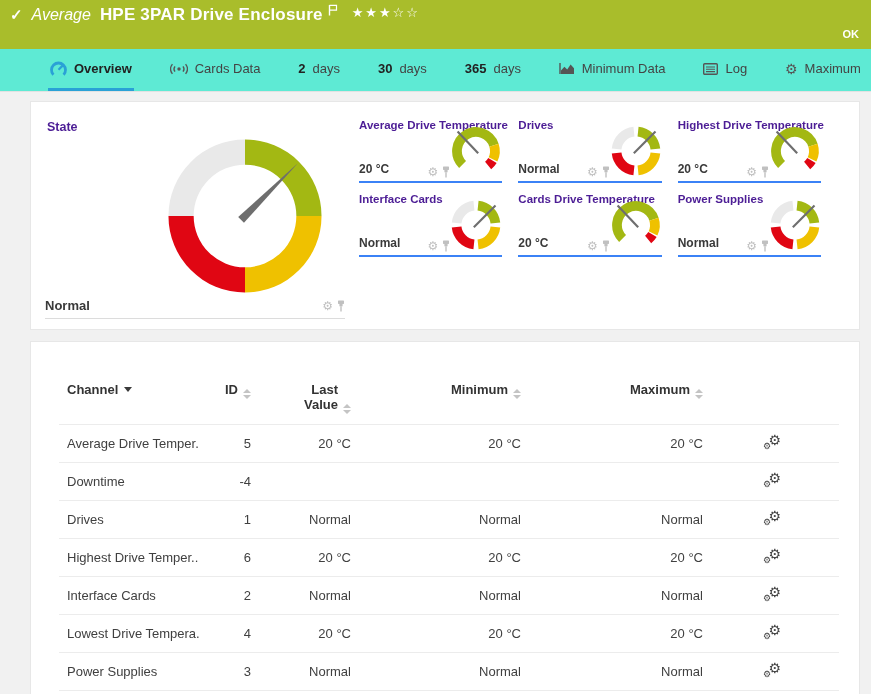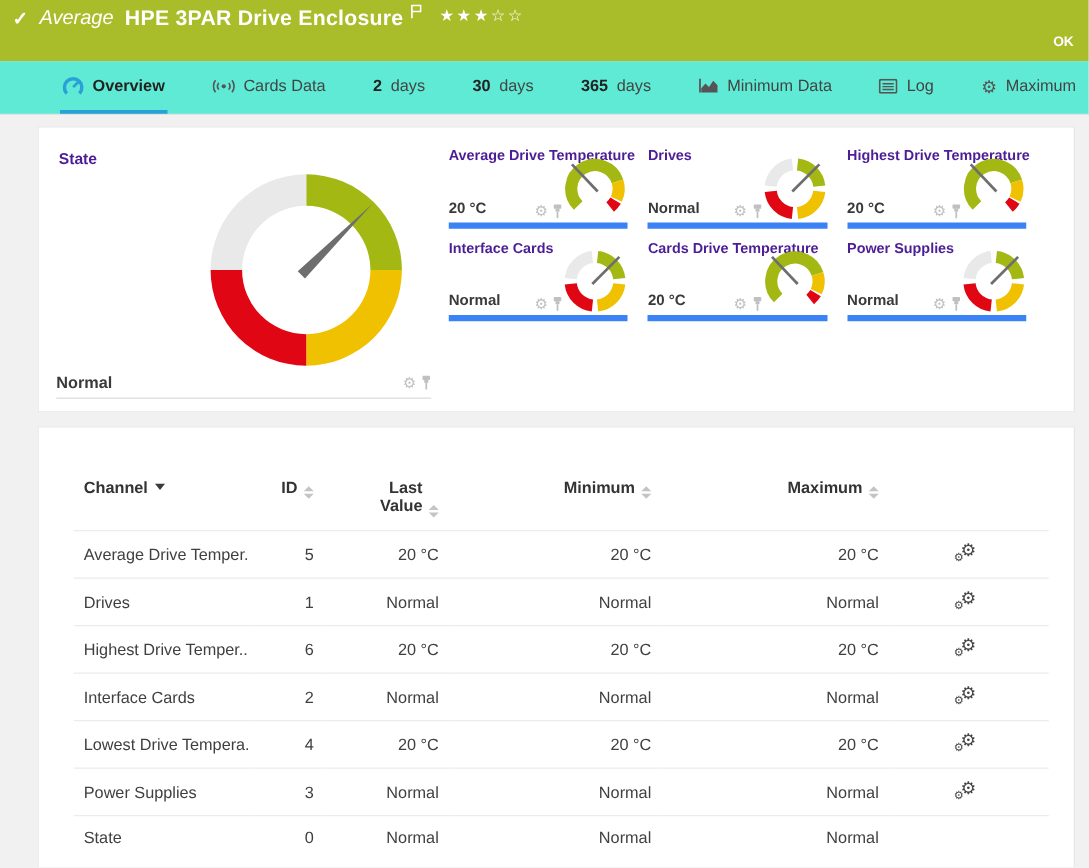--- a/index.html
+++ b/index.html
@@ -38,21 +38,21 @@
   .state-bottom { position: absolute; left: 0; right: 0; bottom: 0; height: 26px;
                   border-bottom: 1px solid #dcdcdc; display: flex; align-items: center;
                   justify-content: space-between; }
   .state-bottom .gvalue { font-size: 13px; }
   .gvalue { font-size: 12px; font-weight: bold; color: #3a3a3a; }
 
   
   .ggrid { width: 462px; margin: 4px 0 0 14px; display: grid;
            grid-template-columns: repeat(3, 1fr); column-gap: 16px; row-gap: 7px;
            align-content: start; }
-  .gcell { position: relative; height: 67px; border-bottom: 5px solid #3b82f6; text-align: right; }
+  .gcell { position: relative; height: 67px; border-bottom: 2px solid #3b82f6; text-align: right; }
   .gcell .glabel { position: absolute; top: 3px; left: 0; font-size: 11.5px; white-space: nowrap; }
   .gcell .gvalue { position: absolute; bottom: 5px; left: 0; }
   .gauge-sm { position: absolute; top: 9px; right: 0; }
   .cell-icons { display: flex; align-items: center; gap: 4px; color: #c0c0c0; }
   .gcell .cell-icons { position: absolute; bottom: 3px; right: 52px; }
   .cell-icons .gear { font-size: 12px; line-height: 1; cursor: pointer; }
   .pin { cursor: pointer; }
 
   
   .panel2 { margin-top: 11px; height: 354px; padding: 36px 20px 0 28px; }
@@ -337,20 +337,28 @@
     <tbody>
       <tr>
         <td class="ch">Average Drive Temper...</td>
         <td>5</td>
         <td>20 °C</td>
         <td>20 °C</td>
         <td>20 °C</td>
         <td class="gearcol"><span class="gearpair"><span class="g1">⚙</span><span class="g2">⚙</span></span></td>
       </tr>
       <tr>
+        <td class="ch">Downtime</td>
+        <td>-4</td>
+        <td></td>
+        <td></td>
+        <td></td>
+        <td class="gearcol"><span class="gearpair"><span class="g1">⚙</span><span class="g2">⚙</span></span></td>
+      </tr>
+      <tr>
         <td class="ch">Drives</td>
         <td>1</td>
         <td>Normal</td>
         <td>Normal</td>
         <td>Normal</td>
         <td class="gearcol"><span class="gearpair"><span class="g1">⚙</span><span class="g2">⚙</span></span></td>
       </tr>
       <tr>
         <td class="ch">Highest Drive Temper...</td>
         <td>6</td>

